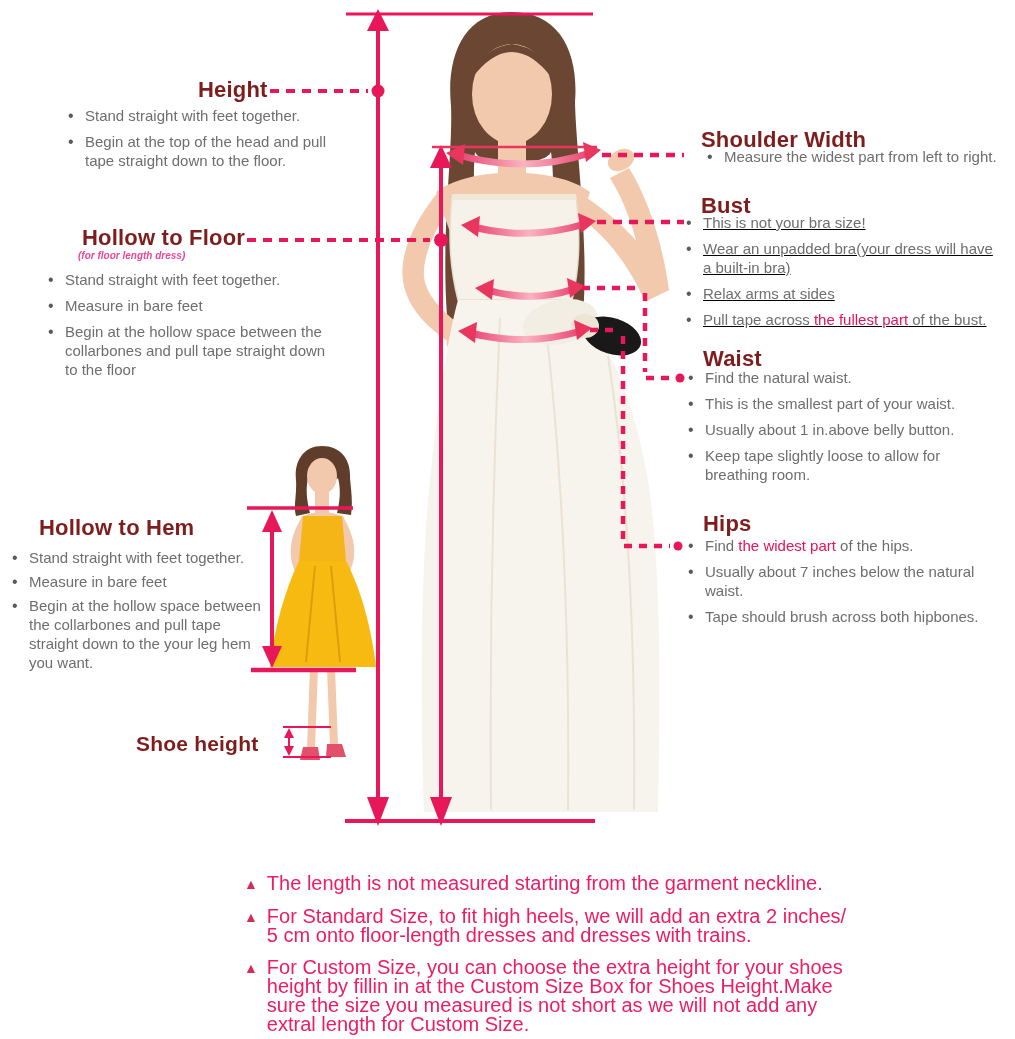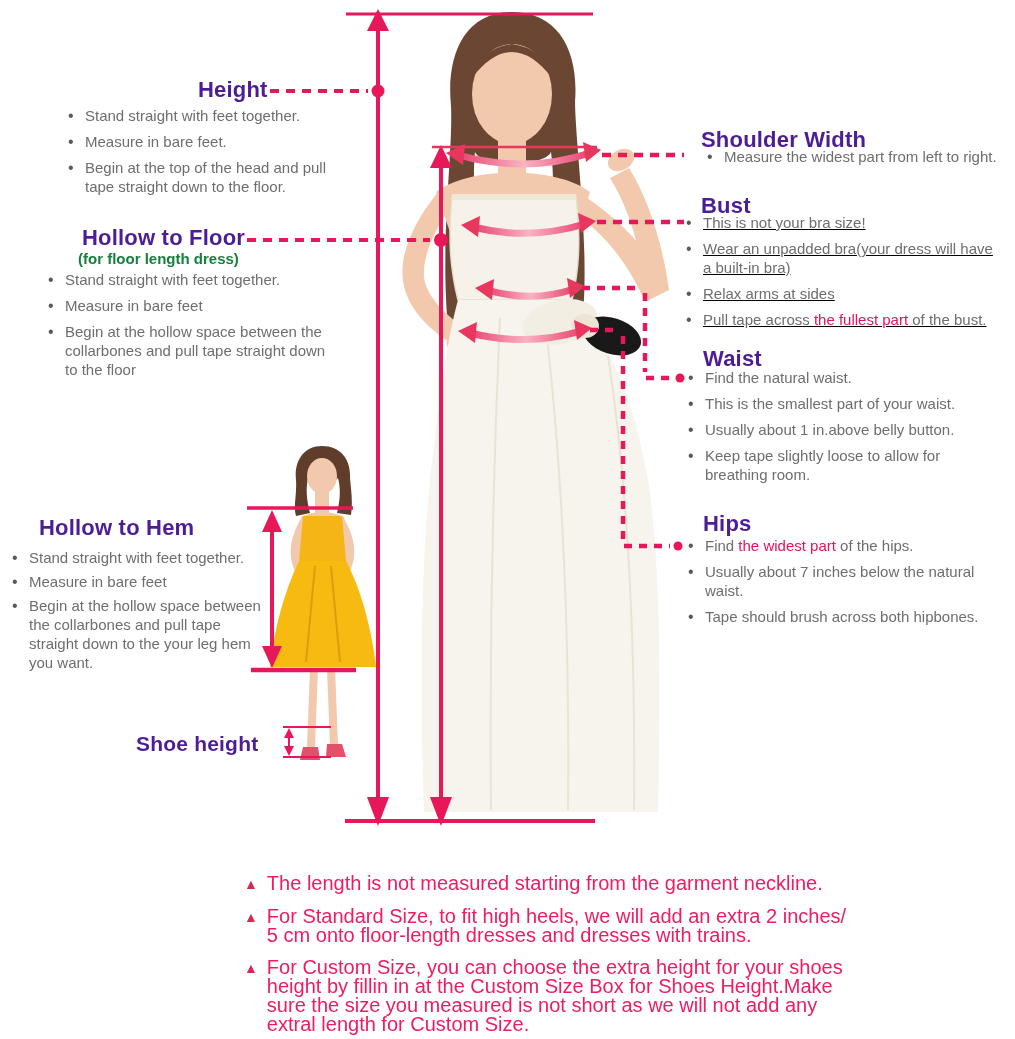--- a/index.html
+++ b/index.html
@@ -1,20 +1,20 @@
 <!DOCTYPE html>
 <html><head>
 <meta charset="utf-8">
 <style>
   html,body{margin:0;padding:0;background:#fff;}
   .canvas{position:relative;width:1015px;height:1039px;background:#fff;overflow:hidden;
           font-family:"Liberation Sans", sans-serif;}
   svg.overlay{position:absolute;left:0;top:0;width:1015px;height:1039px;}
-  .sec-title{position:absolute;font-weight:bold;font-size:22px;color:#4c1d95;letter-spacing:.2px;white-space:nowrap;}
-  .sec-sub{position:absolute;font-weight:bold;font-size:15px;color:#15803d;white-space:nowrap;}
+  .sec-title{position:absolute;font-weight:bold;font-size:22px;color:#7f1d1d;letter-spacing:.2px;white-space:nowrap;}
+  .sec-sub{position:absolute;font-weight:bold;font-size:10px;color:#ec4899;white-space:nowrap;font-style:italic;}
   ul.bullets{position:absolute;list-style:none;margin:0;padding:0;}
   ul.bullets li{position:relative;padding-left:19px;margin-bottom:7px;font-size:15px;line-height:19px;color:#6e6e6e;}
   ul.bullets li::before{content:"•";position:absolute;left:2px;top:0;color:#5a5a5a;font-size:16px;}
   ul.tight li{margin-bottom:5px;}
   .hl{color:#e8115b;}
   .notes{position:absolute;left:244px;top:874px;width:640px;}
   .note{display:flex;align-items:flex-start;margin-bottom:13px;}
   .note .tri{color:#d42a55;font-size:14px;line-height:20px;margin-right:9px;flex:0 0 auto;}
   .note .txt{color:#ee1c63;font-size:20px;line-height:19px;width:592px;}
 </style>
@@ -139,21 +139,20 @@
       <line x1="283" y1="757" x2="331" y2="757" stroke-width="2"></line>
       <line x1="289" y1="731" x2="289" y2="753" stroke-width="2"></line>
       <polygon points="289,728 284,738 294,738" stroke="none"></polygon>
       <polygon points="289,756 284,746 294,746" stroke="none"></polygon>
     </g>
   </svg>
 
   <div class="sec-title" style="left:198px;top:77px;">Height</div>
   <ul class="bullets" style="left:66px;top:106px;width:268px;">
     <li>Stand straight with feet together.</li>
-    <li>Measure in bare feet.</li>
     <li>Begin at the top of the head and pull tape straight down to the floor.</li>
   </ul>
 
   <div class="sec-title" style="left:82px;top:225px;">Hollow to Floor</div>
   <div class="sec-sub" style="left:78px;top:250px;">(for floor length dress)</div>
   <ul class="bullets" style="left:46px;top:270px;width:290px;">
     <li>Stand straight with feet together.</li>
     <li>Measure in bare feet</li>
     <li>Begin at the hollow space between the collarbones and pull tape straight down to the floor</li>
   </ul>

